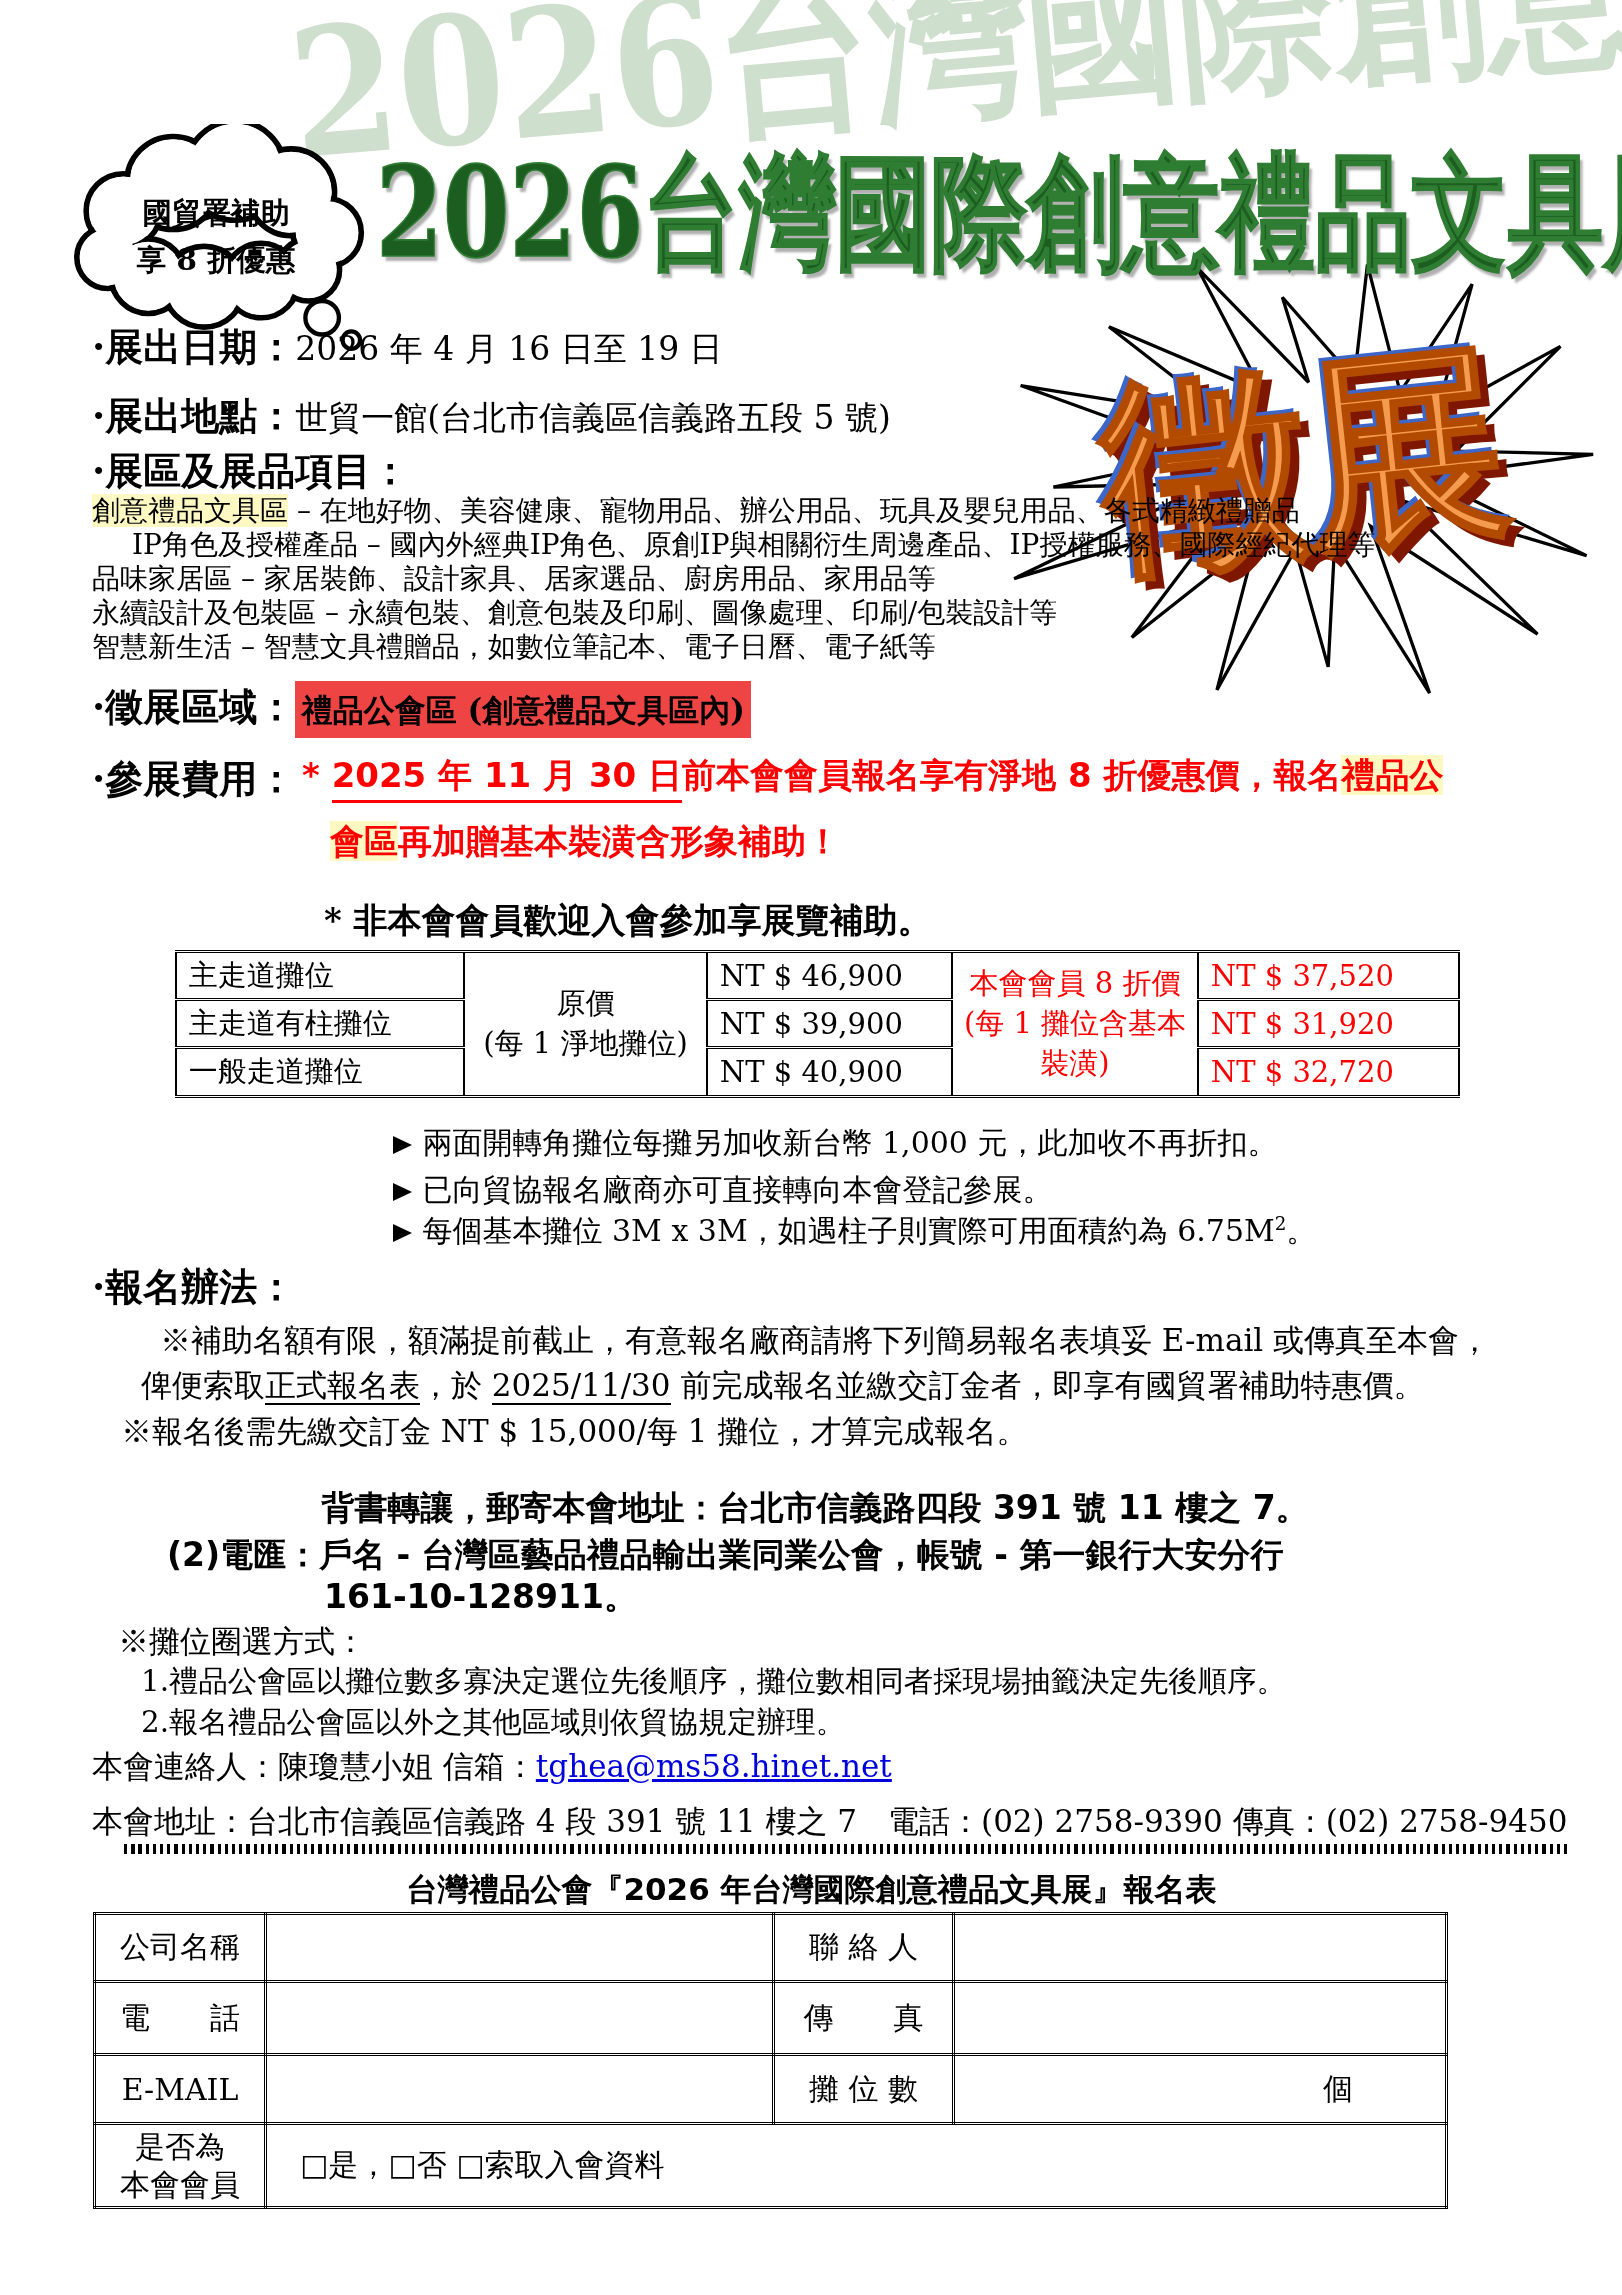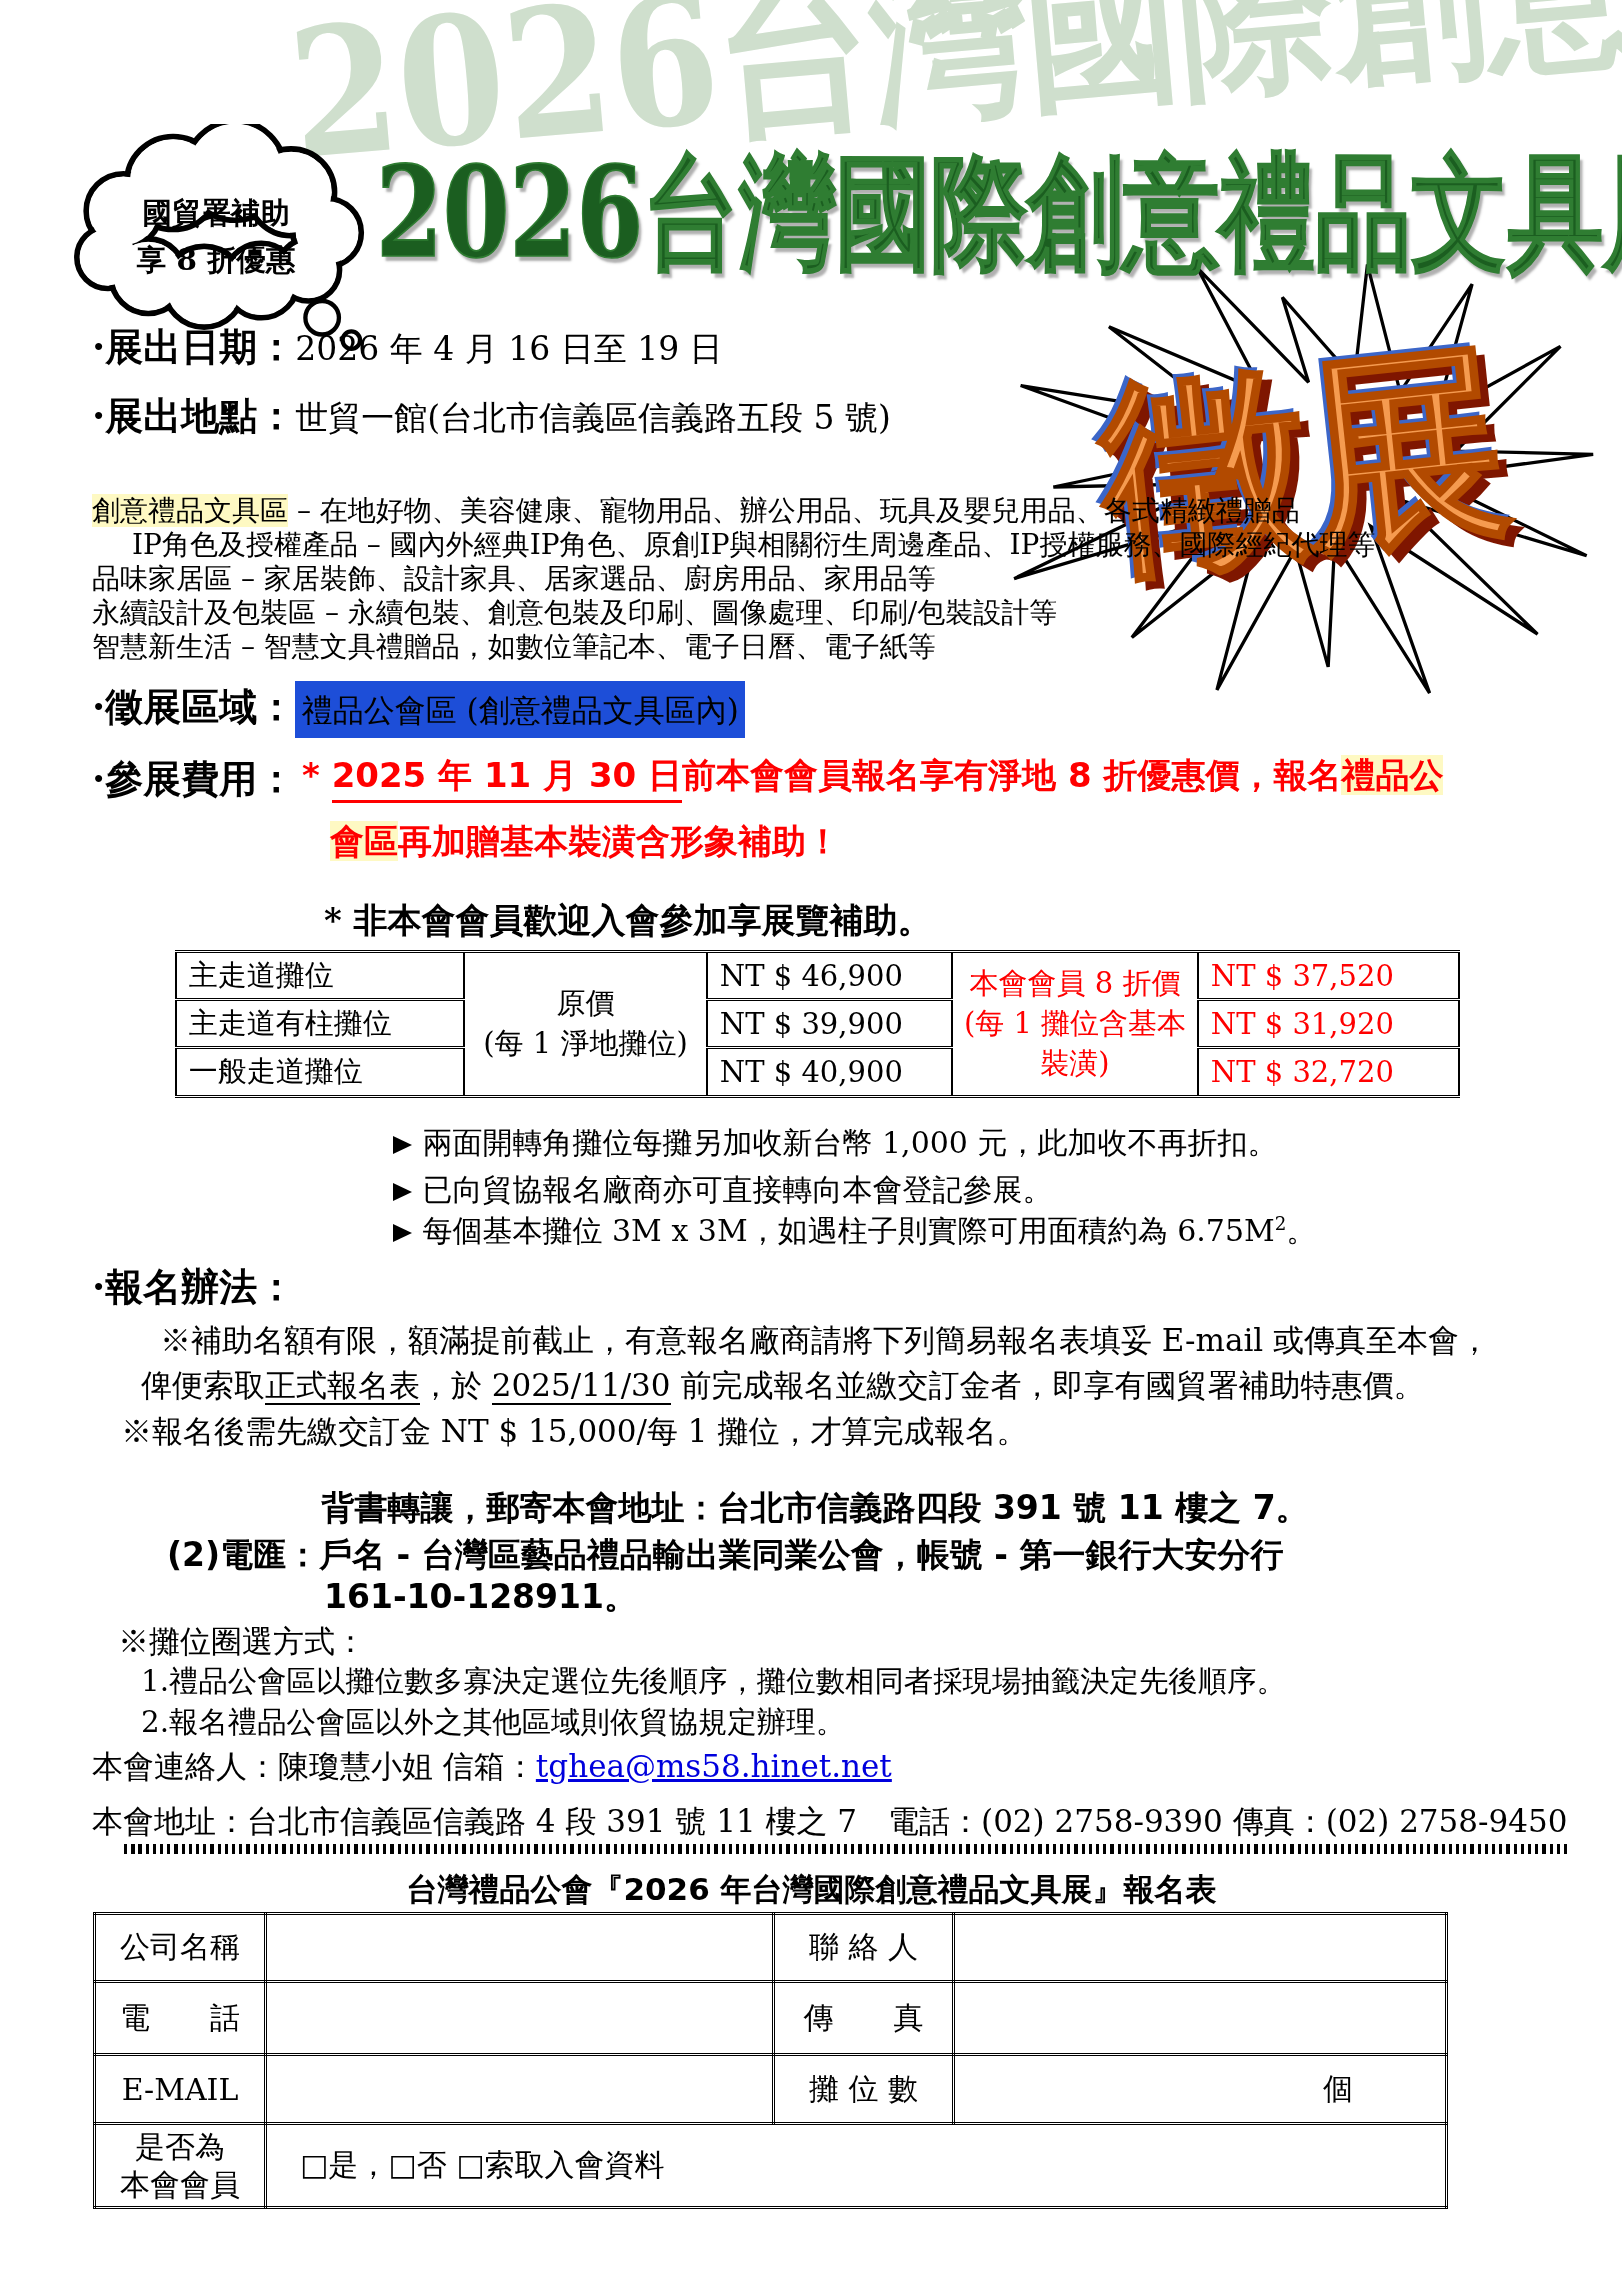--- a/index.html
+++ b/index.html
@@ -34,21 +34,21 @@
 
   .content{z-index:2;}
   .h-label{font-size:38px;font-weight:bold;}
   .h-value{font-size:33px;}
   .zone-line{font-size:28px;white-space:nowrap;}
   .hl{background:#fef9c3;}
   .red{color:#ff0000;}
   .fee-line{font-size:34px;font-weight:bold;color:#ff0000;white-space:nowrap;
             font-family:"DejaVu Sans","Liberation Sans",sans-serif;}
   .fee-underline{border-bottom:3.9px solid #ff0000;padding-bottom:5.2px;}
-  .zone-value{font-size:31px;font-weight:normal;background:#1d4ed8;padding:10.5px 6.5px;}
+  .zone-value{font-size:31px;font-weight:bold;background:#ef4444;padding:10.5px 6.5px;}
   .star-note{font-size:34px;font-weight:bold;}
 
   table.price{border-collapse:collapse;table-layout:fixed;z-index:2;position:absolute;}
   table.price td{border-left:2px solid #000;border-right:2px solid #000;
                  border-top:3.9px double #000;border-bottom:3.9px double #000;
                  font-size:29px;padding:2.6px 3.9px 2.6px 11.8px;vertical-align:middle;}
   table.price td.center{text-align:center;padding:2.6px 5.2px;}
 
   .bullet-line{font-size:30px;white-space:nowrap;}
   .tri{display:inline-block;width:0;height:0;border-left:19.6px solid #000;
@@ -125,20 +125,23 @@
     </svg>
     <div class="burst-text">徵展</div>
   </div>
 
   <div class="abs content nowrap" style="left:92px;top:322px;">
     <span class="h-label">·展出日期：</span><span class="h-value">2026 年 4 月 16 日至 19 日</span>
   </div>
   <div class="abs content nowrap" style="left:92px;top:391px;">
     <span class="h-label">·展出地點：</span><span class="h-value">世貿一館(台北市信義區信義路五段 5 號)</span>
   </div>
+  <div class="abs content" style="left:92px;top:446px;">
+    <span class="h-label">·展區及展品項目：</span>
+  </div>
 
   <div class="abs content zone-line" style="left:92px;top:492px;">
     <span class="hl">創意禮品文具區</span><span> –  在地好物、美容健康、寵物用品、辦公用品、玩具及嬰兒用品、各式精緻禮贈品</span>
   </div>
   <div class="abs content zone-line" style="left:92px;top:526px;margin-left:40px;">
     <span>IP角色及授權產品</span><span> –  國內外經典IP角色、原創IP與相關衍生周邊產品、IP授權服務、國際經紀代理等</span>
   </div>
   <div class="abs content zone-line" style="left:92px;top:560px;">
     <span>品味家居區</span><span> –  家居裝飾、設計家具、居家選品、廚房用品、家用品等</span>
   </div>

